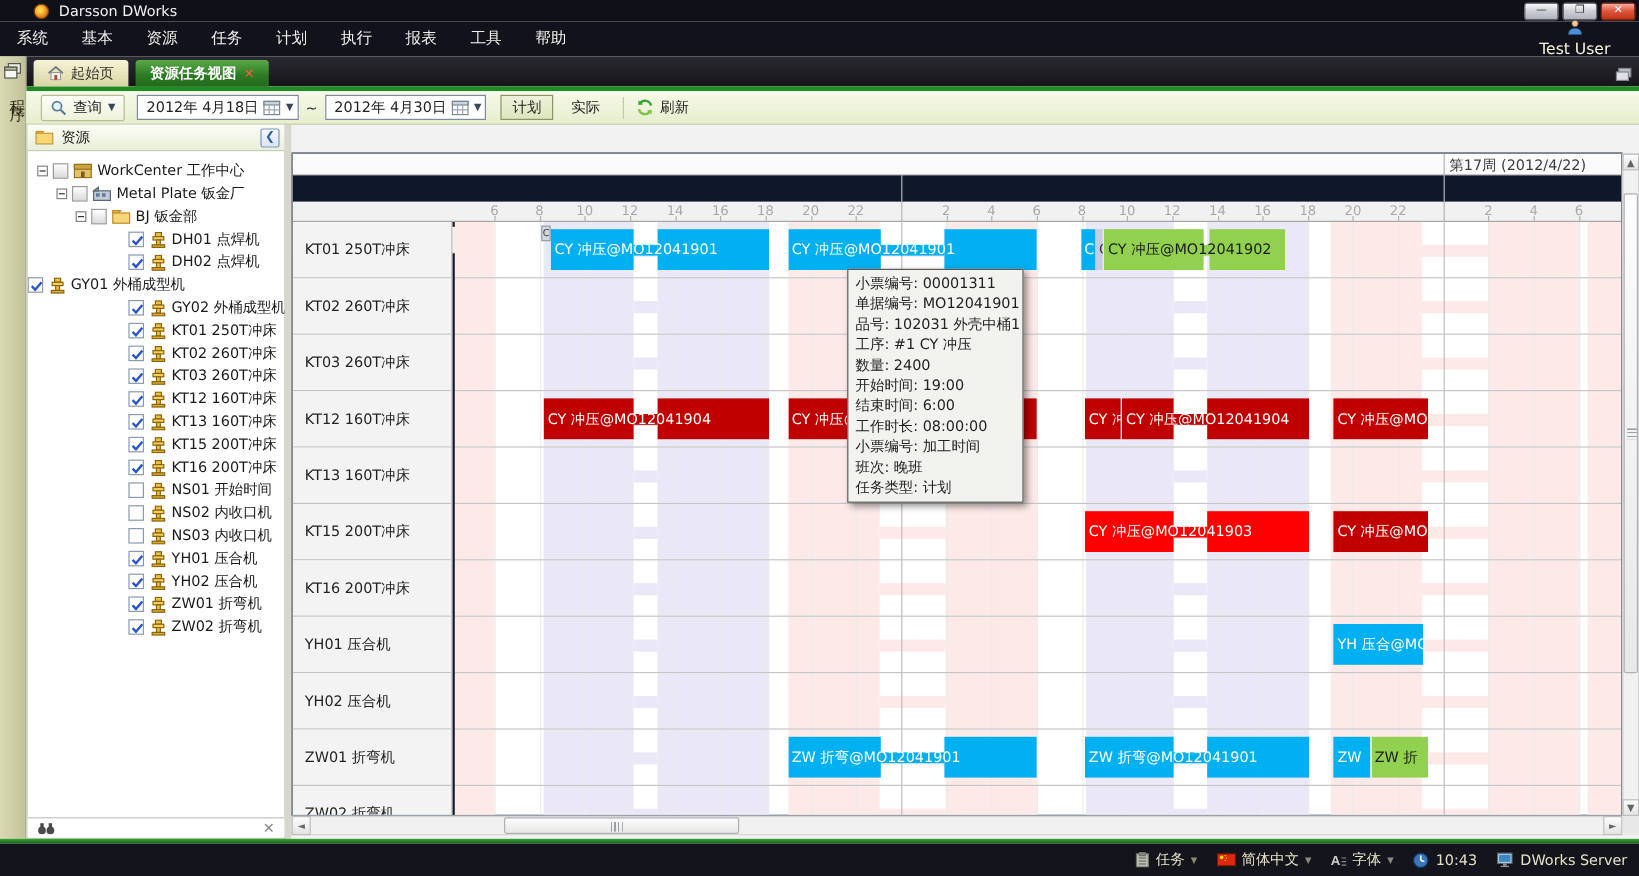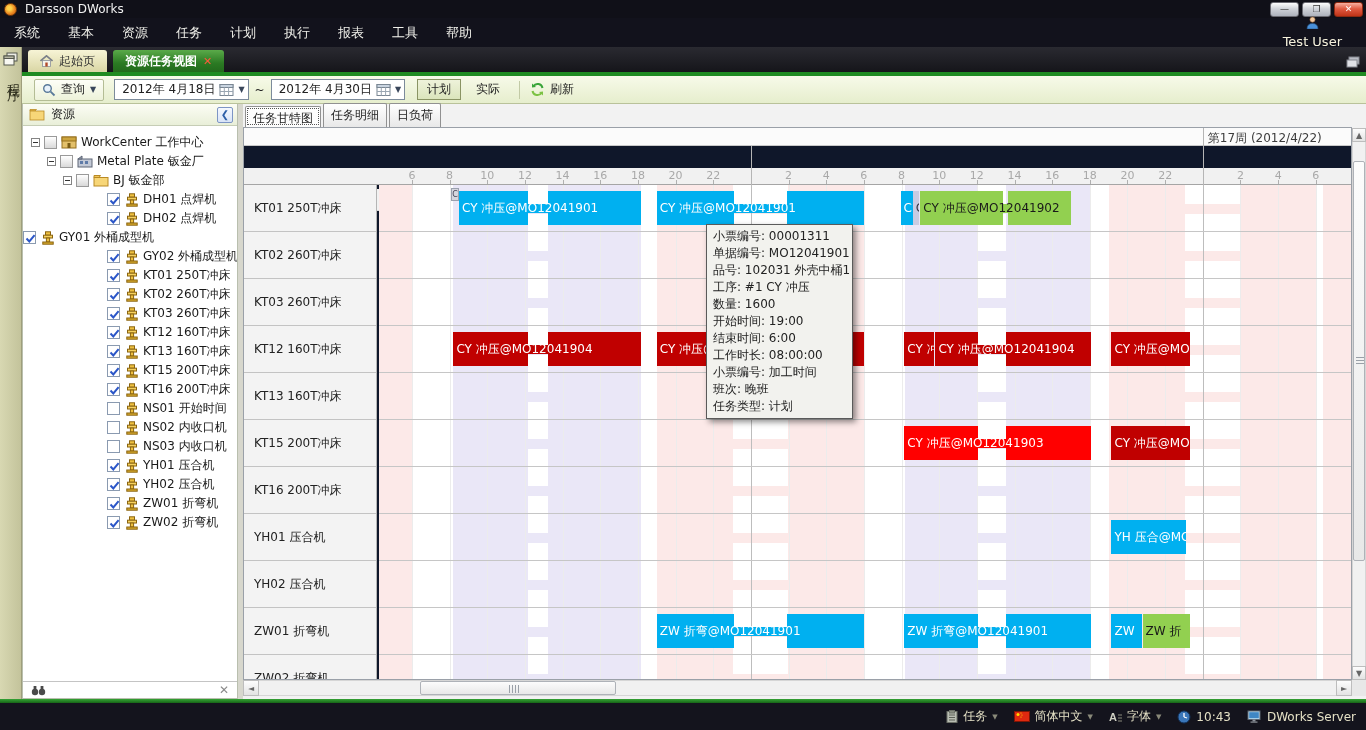--- a/index.html
+++ b/index.html
@@ -2,21 +2,21 @@
 <html><head>
 <meta charset="utf-8">
 <style>
   html,body{margin:0;padding:0;background:#222;}
   #app{position:relative;width:1366px;height:730px;background:#fff;overflow:hidden;
        font-family:"DejaVu Sans","Liberation Sans",sans-serif;font-size:12px;color:#222;}
   #app *{box-sizing:border-box;}
 
   
   #titlebar{position:absolute;left:0;top:0;width:1366px;height:18px;background:#101018;
-            display:flex;align-items:center;color:#f2f2f2;}
+            display:flex;align-items:center;color:#f2f2f2;padding-left:24px;}
   #gear-icon{width:13px;height:13px;border-radius:50%;margin:0 8px 0 4px;
              background:radial-gradient(circle at 40% 40%, #ffd24a 20%, #e8821e 60%, #b35510 100%);
              border:1px solid #7a3c08;}
   #win-title{font-size:12px;}
   #winbtns{margin-left:auto;display:flex;gap:3px;padding-right:3px;}
   .winbtn{width:29px;height:15px;border:1px solid #6a6a72;border-radius:3px;
           background:linear-gradient(#fdfdfd,#cfd2d8 45%,#aeb2bc);
           font-size:9px;line-height:13px;text-align:center;color:#333;}
   .winbtn.close{background:linear-gradient(#f6b0a0,#e05a41 45%,#bf3318);color:#fff;border-color:#8e2a12;}
 
@@ -574,25 +574,20 @@
         <circle cx="11" cy="7" r="3.2" fill="#4a4a4a"></circle>
         <rect x="2.6" y="1" width="2.8" height="4" fill="#4a4a4a"></rect>
         <rect x="9.6" y="1" width="2.8" height="4" fill="#4a4a4a"></rect>
       </svg>
       <span id="footer-close">✕</span>
     </div>
   </div>
   <div id="splitter"></div>
 
   <div id="ganttpanel">
-    <div id="gtabs">
-      <div class="gtab active">任务甘特图</div>
-      <div class="gtab">任务明细</div>
-      <div class="gtab">日负荷</div>
-    </div>
     <div id="chartframe">
       <div id="weekband">
           <div id="week-label" style="left: 963.812px;">第17周 (2012/4/22)</div>
         </div>
       <div id="dayband">
           <div class="day-label" style="left: 135px; width: 371.892px;">2012年4月20日(五)</div>
           <div class="day-label" style="left: 506.892px; width: 451.92px;">2012年4月21日(六)</div>
         </div>
       <div id="hourband">
           <div class="hour-tick-label" style="left: 167.952px;">6</div>
@@ -951,21 +946,21 @@
       <div class="sb-grip" style="left:88px;top:3px;width:10px;height:8px;"></div>
     </div>
     <div id="sb-corner"></div>
   </div>
 
   <div id="tooltip">
       <div class="tline">小票编号: 00001311</div>
       <div class="tline">单据编号: MO12041901</div>
       <div class="tline">品号: 102031 外壳中桶1</div>
       <div class="tline">工序: #1  CY 冲压</div>
-      <div class="tline">数量: 1600</div>
+      <div class="tline">数量: 2400</div>
       <div class="tline">开始时间: 19:00</div>
       <div class="tline">结束时间: 6:00</div>
       <div class="tline">工作时长: 08:00:00</div>
       <div class="tline">小票编号: 加工时间</div>
       <div class="tline">班次: 晚班</div>
       <div class="tline">任务类型: 计划</div>
     </div>
 
   <div id="greenstrip"></div>
   <div id="statusbar">

